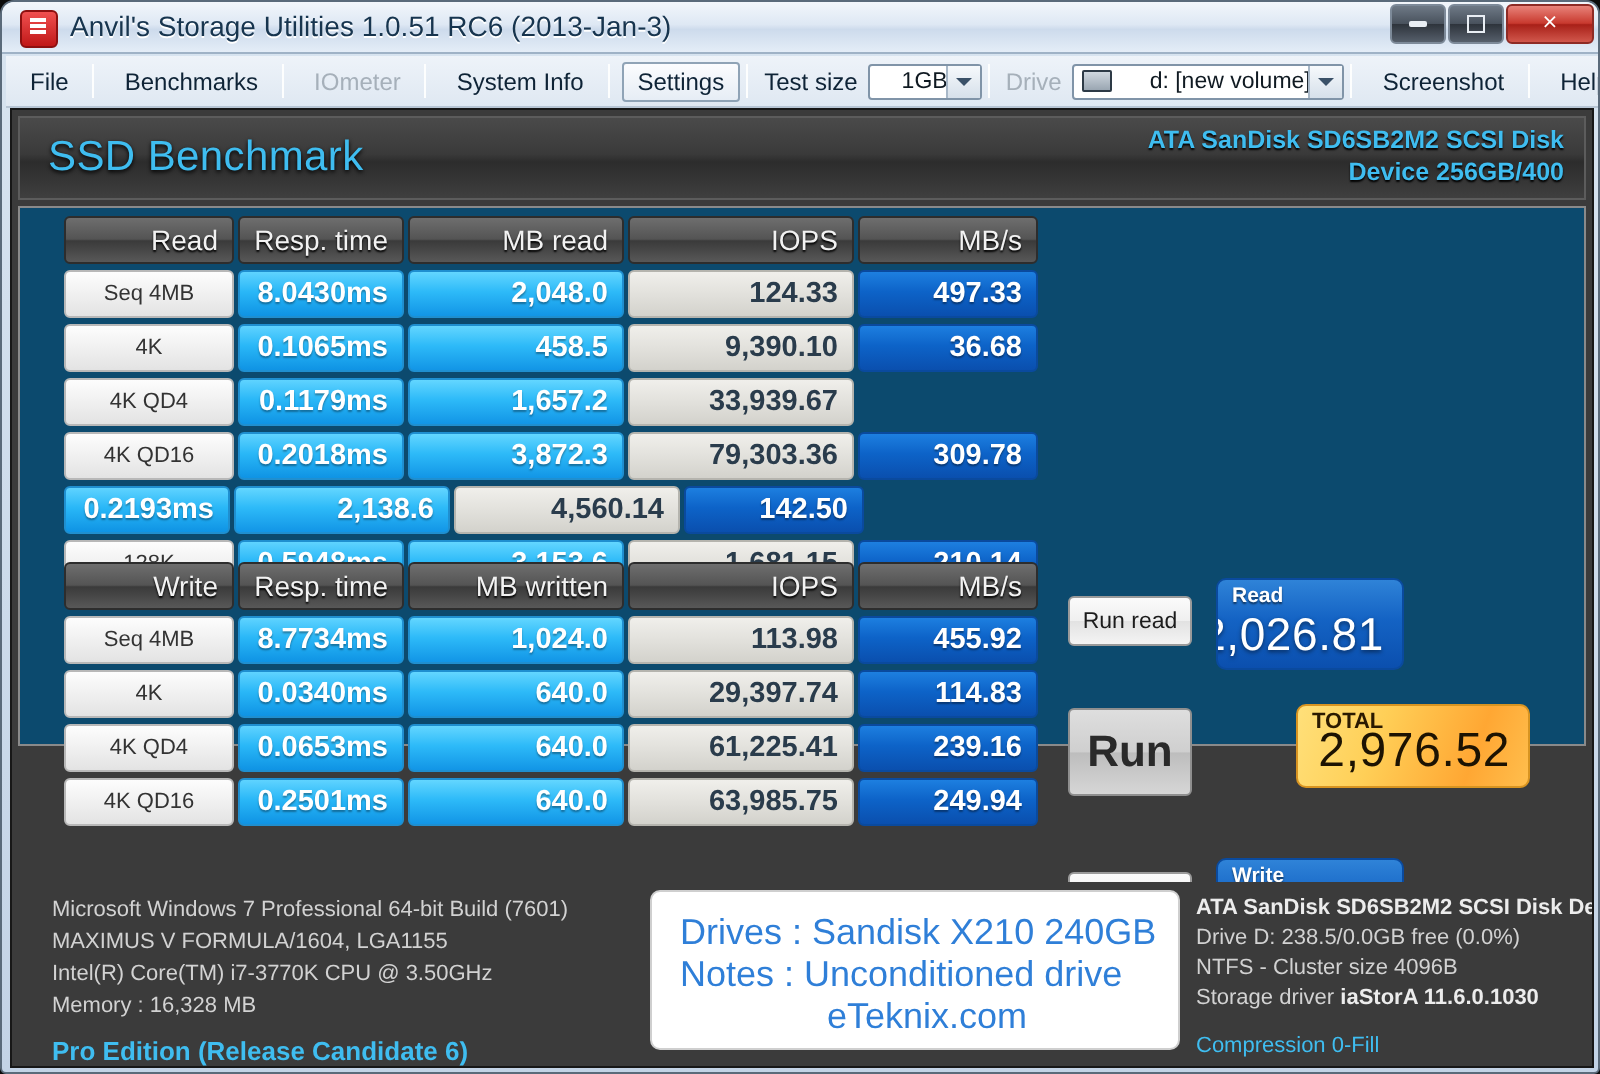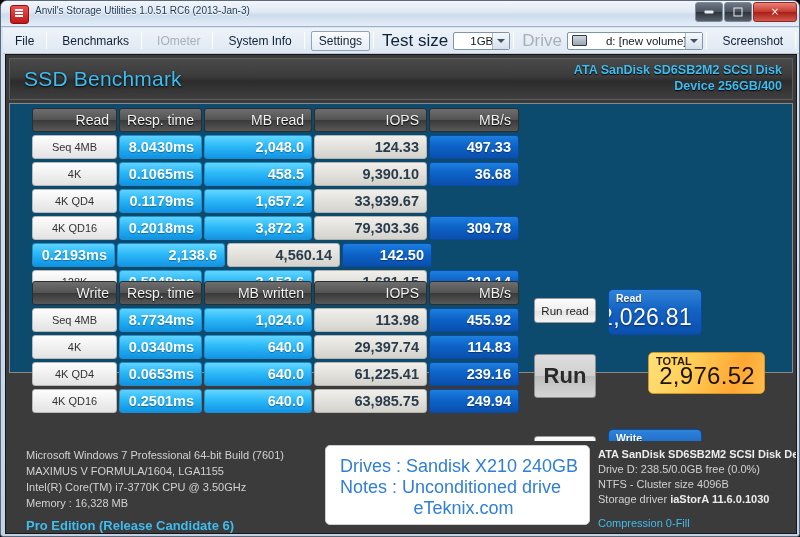--- a/index.html
+++ b/index.html
@@ -10,42 +10,42 @@
     border:1px solid #5a6a7a;border-radius:7px 7px 3px 3px;overflow:hidden;}
 
   
   .titlebar{position:absolute;left:0;top:0;width:800px;height:26px;
     background:linear-gradient(180deg,#f2f6fb 0%,#dee8f4 45%,#cddbec 55%,#e4edf7 100%);
     border-bottom:1px solid #9fb2c6;box-sizing:border-box;}
   .tb-icon{position:absolute;left:9px;top:4px;width:17px;height:17px;border-radius:3px;
     background:linear-gradient(180deg,#f05050 0%,#c01818 100%);border:1px solid #8d1010;}
   .tb-icon::after{content:"";position:absolute;left:4px;top:3px;width:8px;height:2px;background:#fff;
     box-shadow:0 3px 0 #fff,0 6px 0 #fff;}
-  .tb-title{position:absolute;left:34px;top:4px;font-size:10px;color:#17354f;
+  .tb-title{position:absolute;left:34px;top:4px;font-size:14px;color:#17354f;
     text-shadow:0 1px 0 #ffffff;white-space:nowrap;}
   .winbtns{position:absolute;right:4px;top:1px;display:flex;height:20px;}
   .wb{width:28px;height:20px;margin-left:1px;border:1px solid #7d8a99;border-radius:3px;
     background:linear-gradient(180deg,#6e7986 0%,#48515c 50%,#2e343c 51%,#565f6b 100%);
     position:relative;box-sizing:border-box;}
   .wb.close{width:44px;border-color:#8e2b25;
     background:linear-gradient(180deg,#e8837a 0%,#c8392e 48%,#a82018 52%,#d1574c 100%);}
   .wb .g{position:absolute;left:50%;top:50%;transform:translate(-50%,-50%);color:#fff;font-size:10px;
     font-family:"DejaVu Sans",sans-serif;line-height:1;}
   .wb.min .g{width:9px;height:3px;background:#e9eef4;border-radius:1px;}
   .wb.max .g{width:9px;height:9px;border:1.6px solid #e9eef4;box-sizing:border-box;}
 
   
   .menubar{position:absolute;left:2px;top:27px;width:796px;height:26px;
     background:linear-gradient(180deg,#eef3f9 0%,#dfe8f2 100%);
     border-bottom:1px solid #b7c5d4;display:flex;align-items:center;box-sizing:border-box;}
   .m-item{font-size:12px;color:#0e2336;padding:3px 9px;margin-left:3px;white-space:nowrap;}
   .m-item.disabled{color:#a6b0ba;}
   .m-item.framed{border:1px solid #8fa3b6;border-radius:2px;background:linear-gradient(180deg,#fbfcfe,#e6edf5);padding:2px 7px;}
   .m-sep{width:1px;height:17px;background:#b9c6d4;border-right:1px solid #fdfefe;margin:0 3px;}
-  .m-label{font-size:17px;color:#0e2336;padding:0 5px;white-space:nowrap;}
+  .m-label{font-size:12px;color:#0e2336;padding:0 5px;white-space:nowrap;}
   .m-label.dim{color:#a6b0ba;}
   .combo{height:18px;border:1px solid #8094a8;background:#fff;display:flex;align-items:center;
     border-radius:2px;box-sizing:border-box;position:relative;}
   .combo .val{font-size:11.5px;color:#101a22;padding:0 16px;white-space:nowrap;}
   .combo .arrow{position:absolute;right:0;top:0;bottom:0;width:16px;
     background:linear-gradient(180deg,#f6f9fc,#d6e0ea);border-left:1px solid #a8b8c8;
     display:flex;align-items:center;justify-content:center;}
   .combo .arrow::after{content:"";border-left:4px solid transparent;border-right:4px solid transparent;
     border-top:4px solid #3a5168;}
   #testsize-combo{width:58px;}

